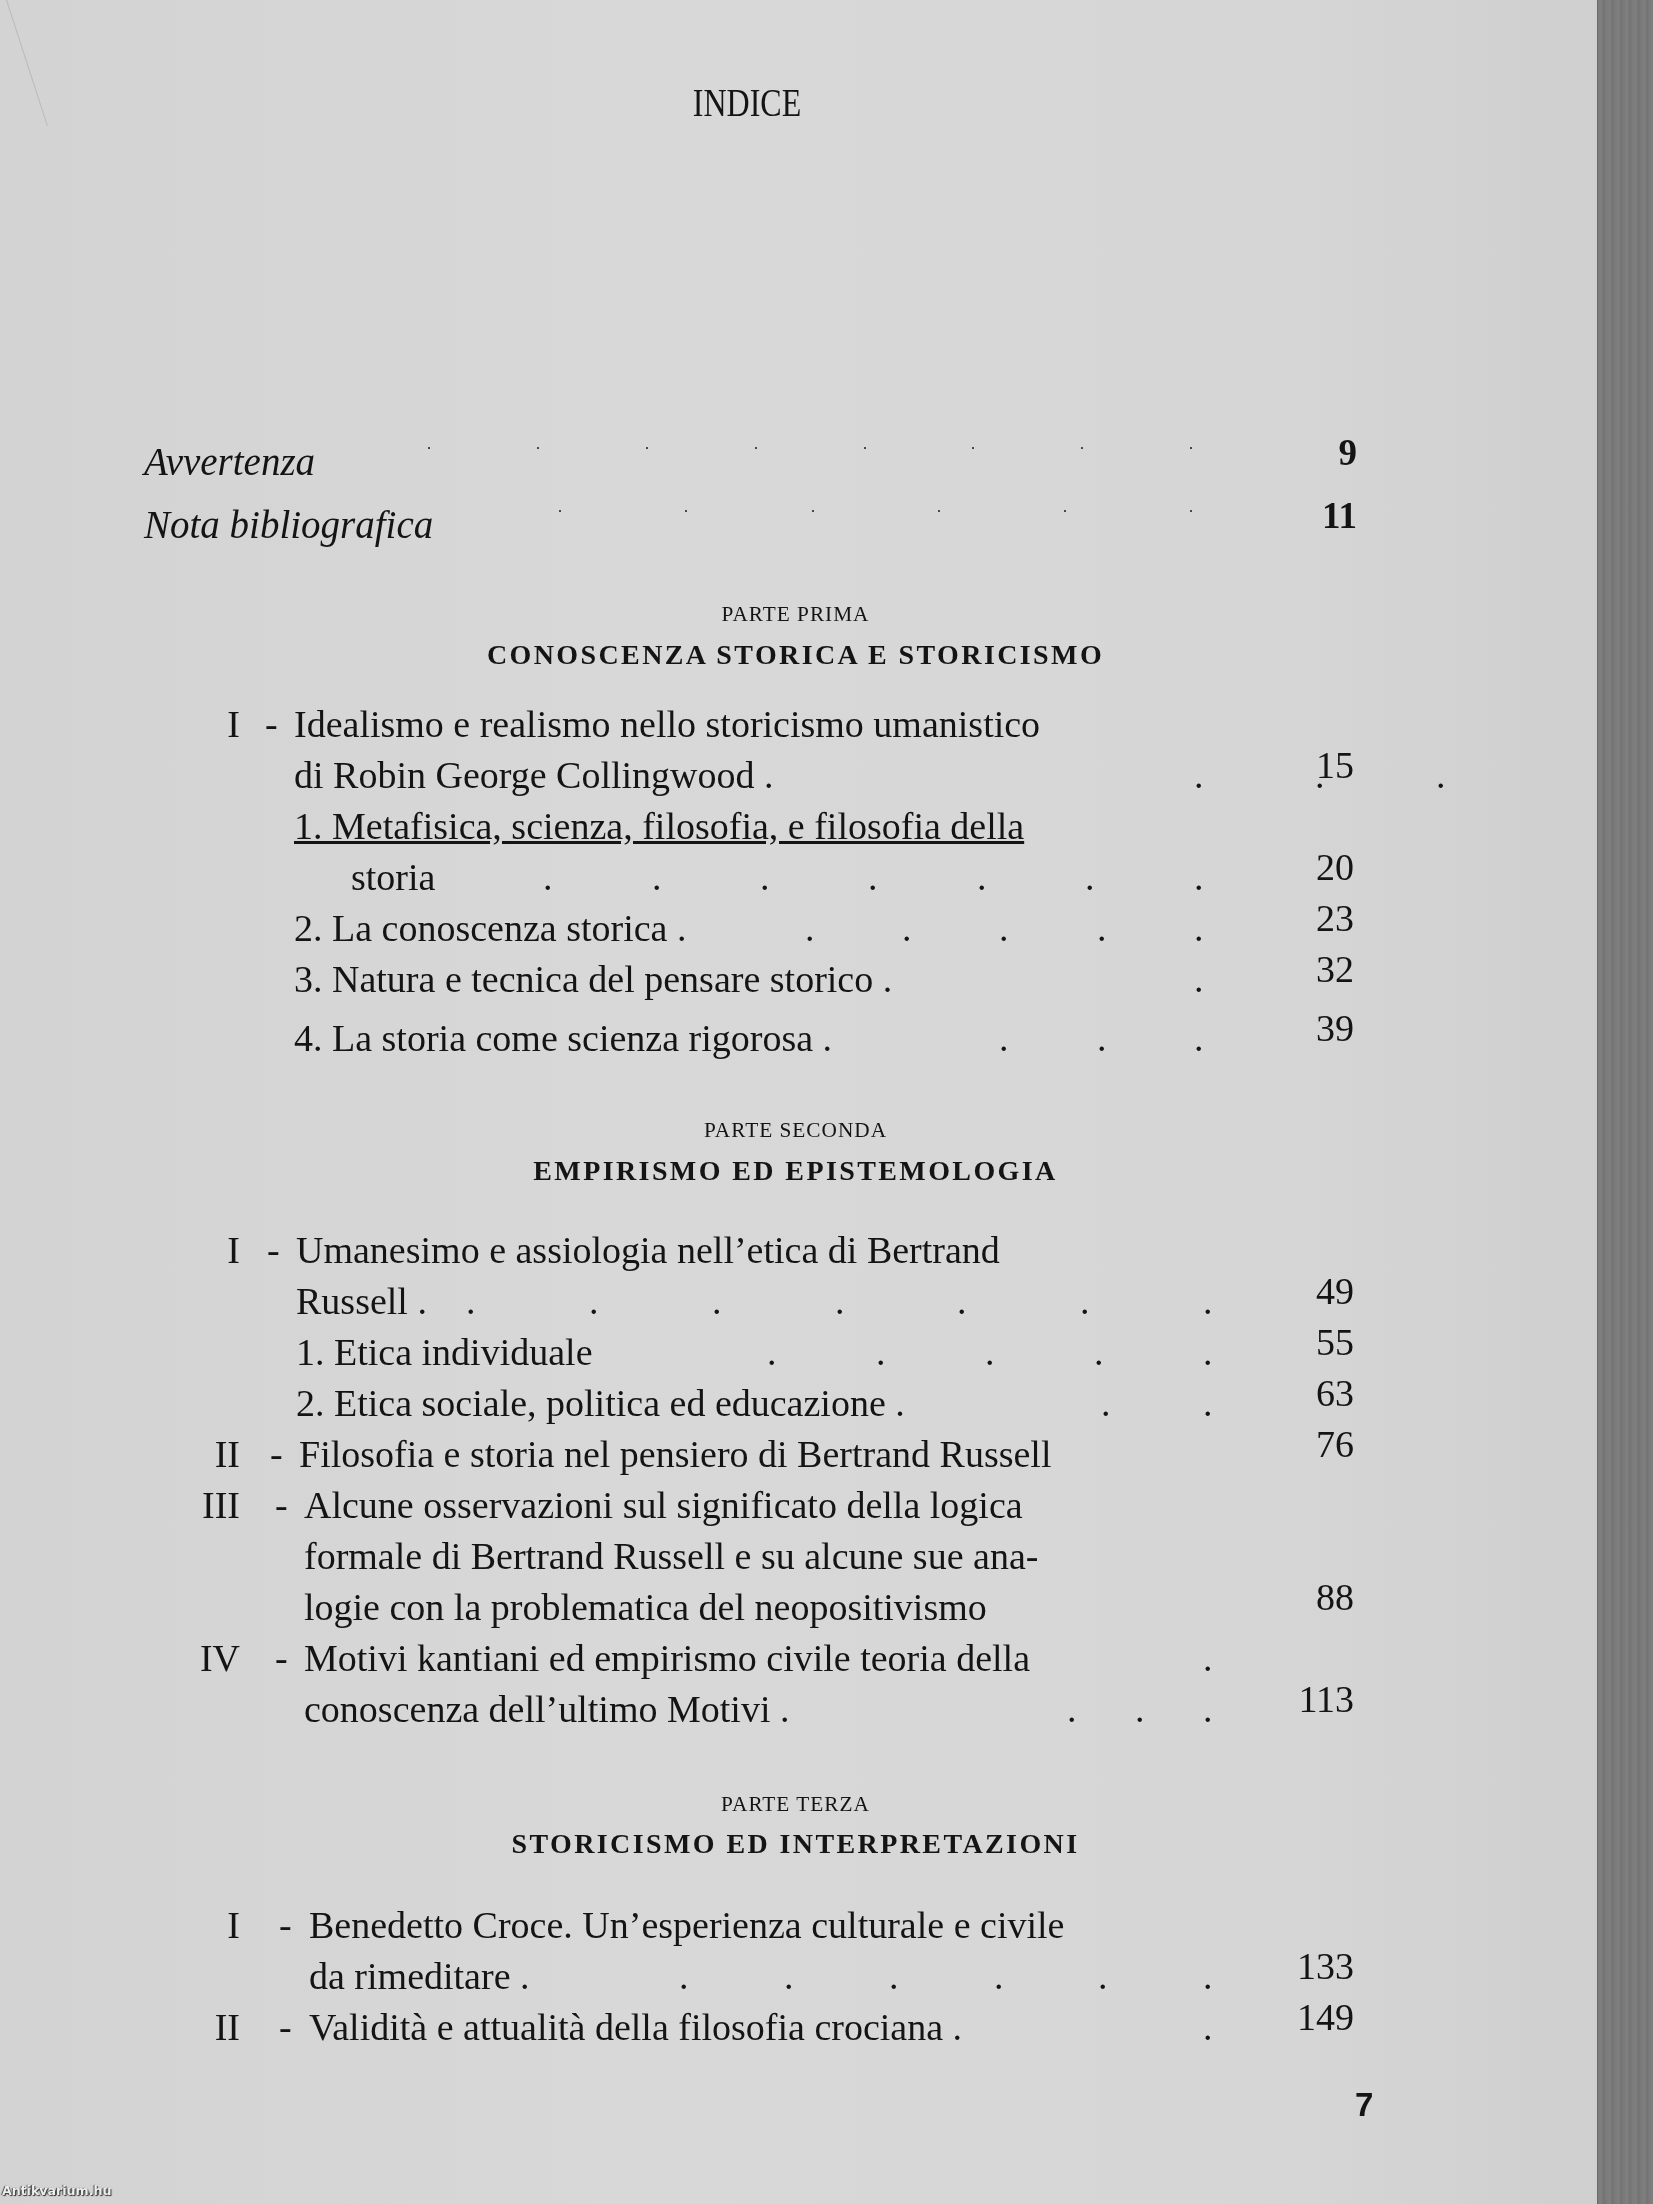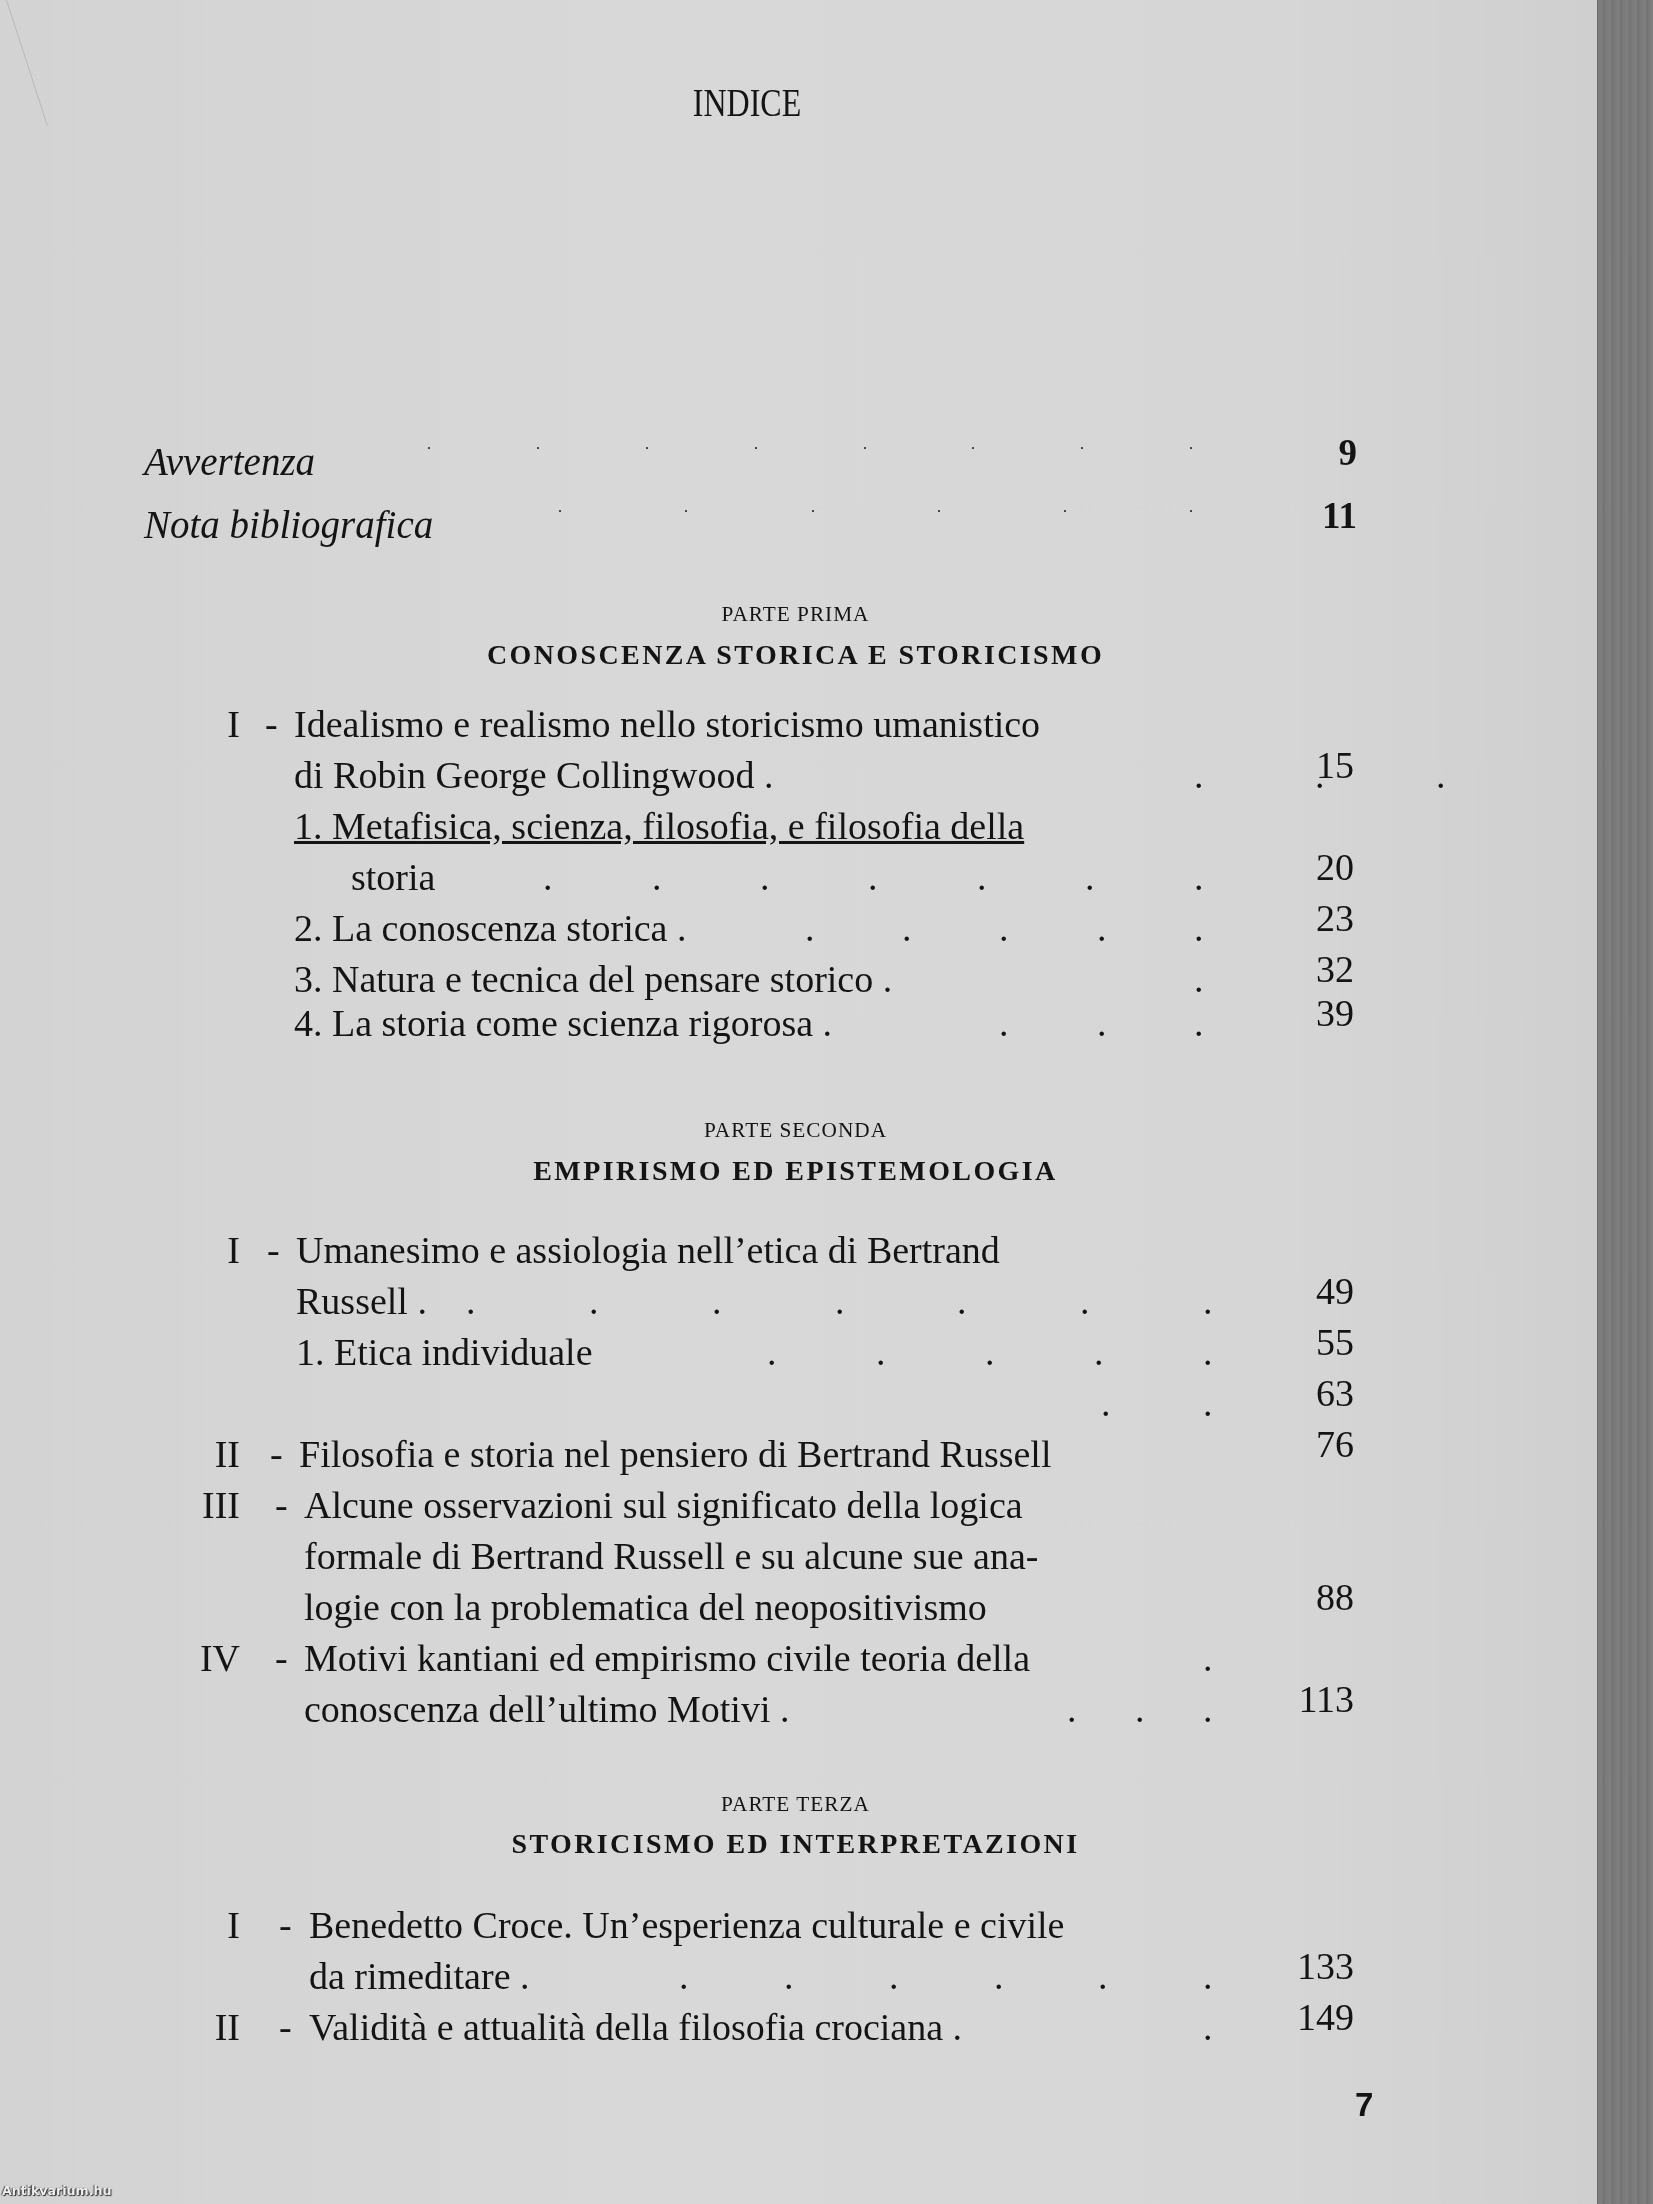--- a/index.html
+++ b/index.html
@@ -126,21 +126,21 @@
         </span>
         <span class="pgno">23</span>
       </div>
       <div class="line" style="top: 255px;">
         <span class="txt" style="left: 294px;">3. Natura e tecnica del pensare storico .</span>
         <span class="leader">
           <span style="left: 1194px;">.</span>
         </span>
         <span class="pgno">32</span>
       </div>
-      <div class="line" style="top: 299px;">
+      <div class="line" style="top: 314px;">
         <span class="txt" style="left: 294px;">4. La storia come scienza rigorosa .</span>
         <span class="leader">
           <span style="left: 999px;">.</span>
           <span style="left: 1097px;">.</span>
           <span style="left: 1194px;">.</span>
         </span>
         <span class="pgno">39</span>
       </div>
     </div>
 
@@ -170,20 +170,21 @@
         <span class="leader">
           <span style="left: 767px;">.</span>
           <span style="left: 876px;">.</span>
           <span style="left: 985px;">.</span>
           <span style="left: 1094px;">.</span>
           <span style="left: 1203px;">.</span>
         </span>
         <span class="pgno">55</span>
       </div>
       <div class="line" style="top: 153px;">
+        <span class="txt" style="left: 296px;">2. Etica sociale, politica ed educazione .</span>
         <span class="leader">
           <span style="left: 1101px;">.</span>
           <span style="left: 1203px;">.</span>
         </span>
         <span class="pgno">63</span>
       </div>
       <div class="line" style="top: 204px;">
         <span class="num">II</span>
         <span class="dash" style="left: 270px;">-</span>
         <span class="txt" style="left: 299px;">Filosofia e storia nel pensiero di Bertrand Russell</span>

